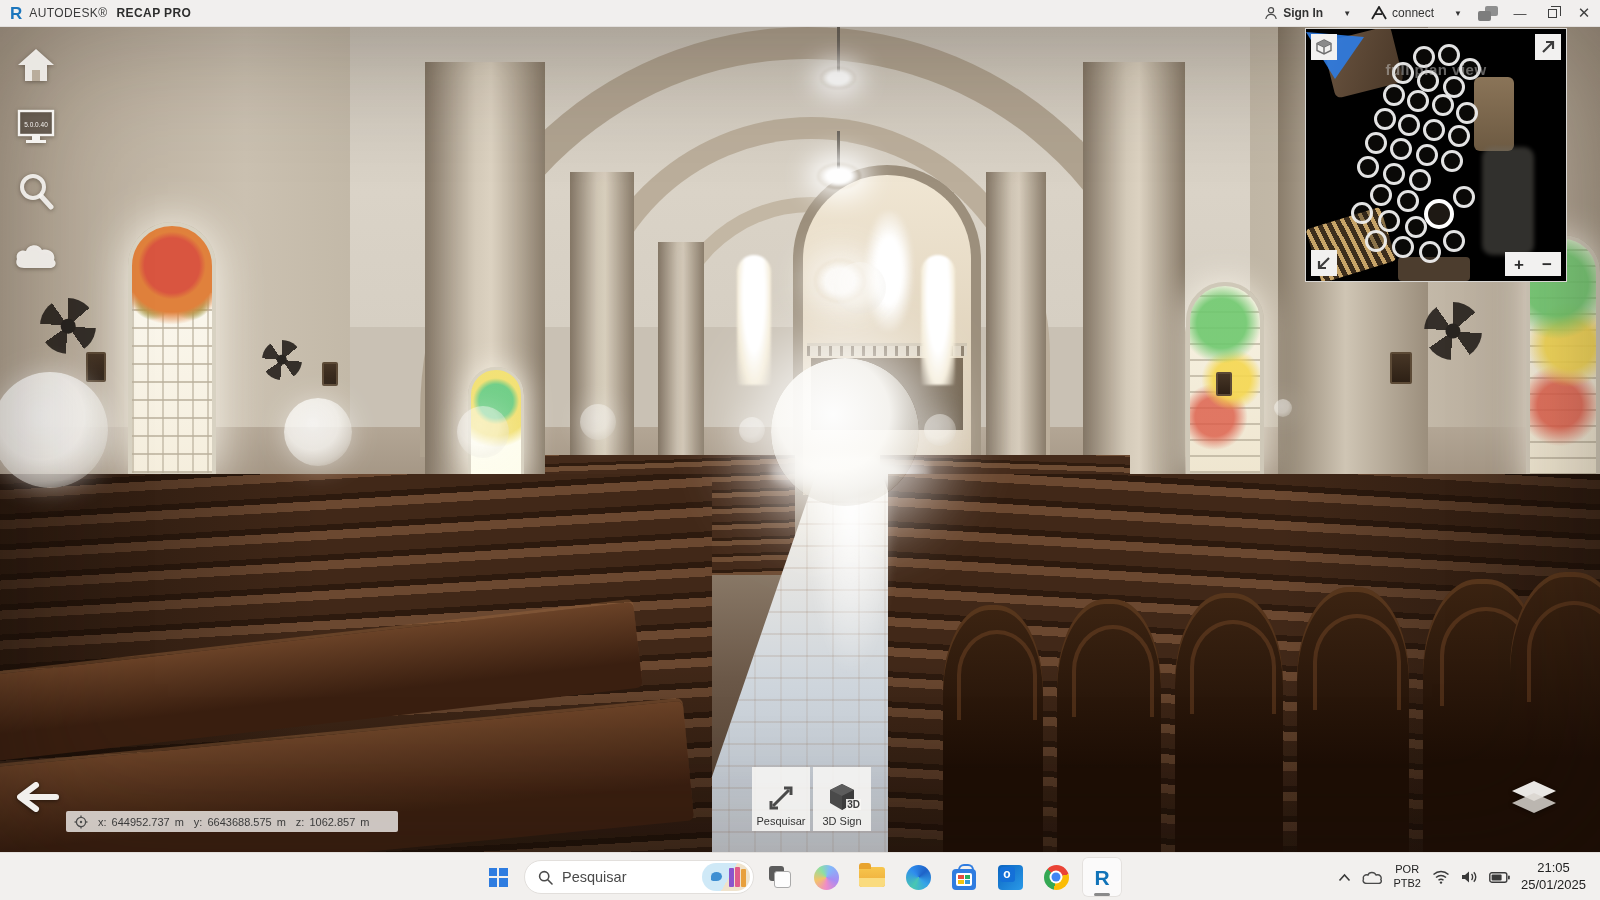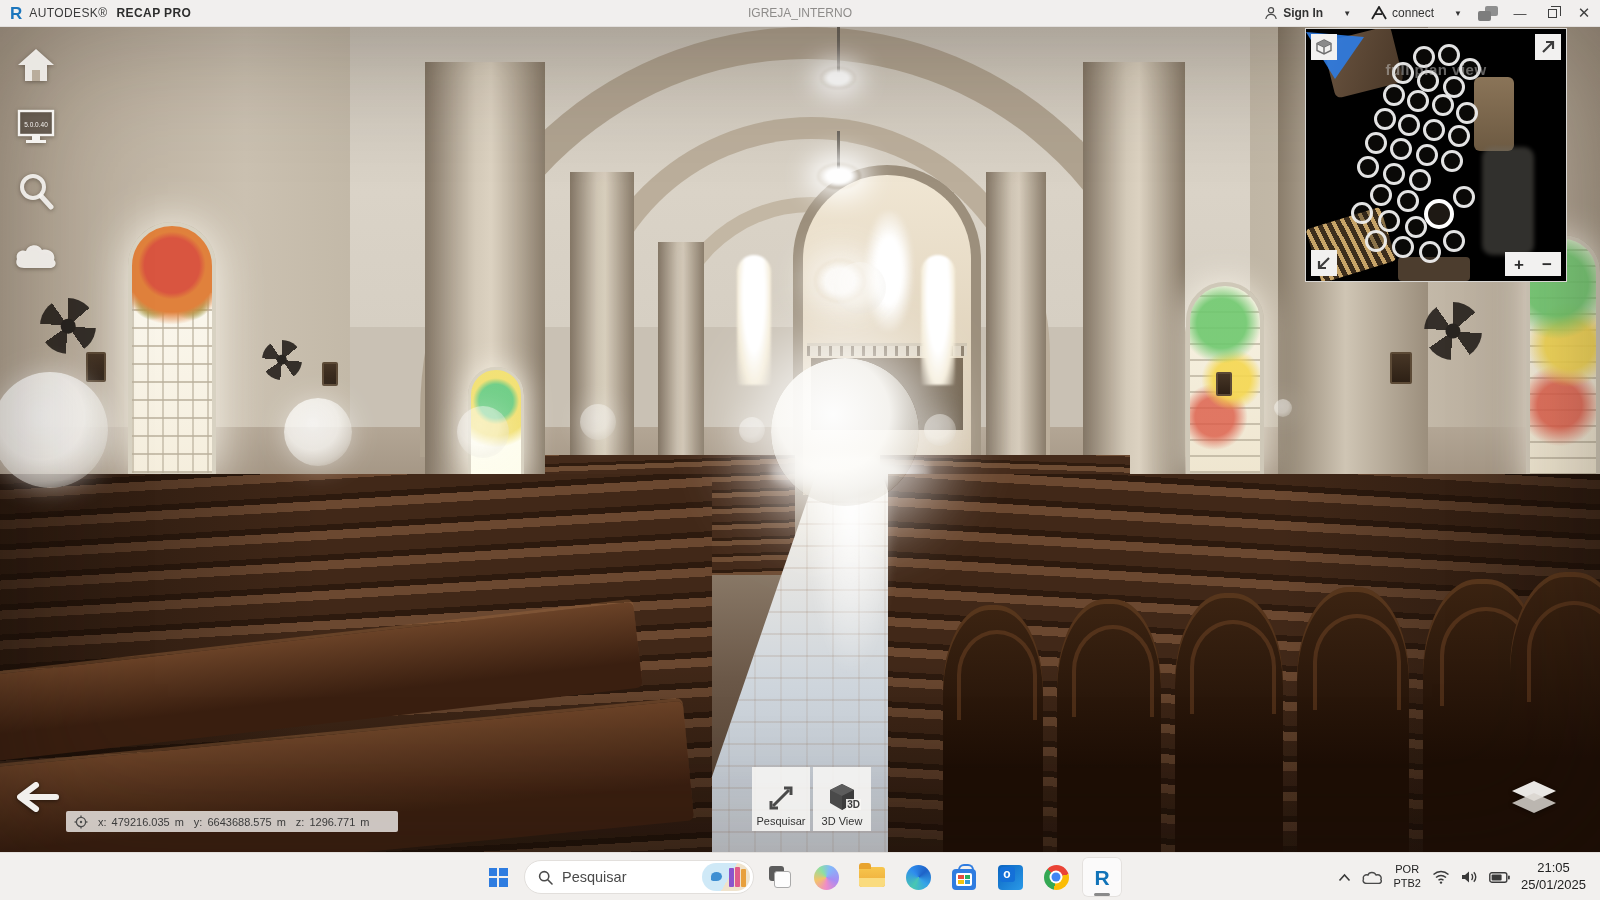--- a/index.html
+++ b/index.html
@@ -218,21 +218,20 @@
 </style>
 </head>
 <body>
 
 <div id="titlebar">
   <div class="brand">
     <span class="logo-r">R</span>
     <span class="brand-name">AUTODESK®</span>
     <span class="brand-prod">RECAP PRO</span>
   </div>
-  <div class="doc-title">IGREJA_INTERNO</div>
   <div class="tb-right">
     <div class="tb-item">
       <svg width="14" height="14" viewBox="0 0 14 14">
           <circle cx="7" cy="4.2" r="2.6" fill="none" stroke="#4a4a4a" stroke-width="1.2"></circle>
           <path d="M1.8 13 C2.5 9.5 4.5 8.3 7 8.3 C9.5 8.3 11.5 9.5 12.2 13" fill="none" stroke="#4a4a4a" stroke-width="1.2"></path>
         </svg>
       <span>Sign In</span>
     </div>
     <span class="caret">▼</span>
     <div class="tb-item">
@@ -368,31 +367,31 @@
     <svg width="14" height="14" viewBox="0 0 14 14">
       <circle cx="7" cy="7" r="4.6" fill="none" stroke="#4c4c4c" stroke-width="1.3"></circle>
       <circle cx="7" cy="7" r="1.2" fill="#4c4c4c"></circle>
       <line x1="7" y1="0.5" x2="7" y2="3" stroke="#4c4c4c" stroke-width="1.3"></line>
         <line x1="7" y1="11" x2="7" y2="13.5" stroke="#4c4c4c" stroke-width="1.3"></line>
       <line x1="0.5" y1="7" x2="3" y2="7" stroke="#4c4c4c" stroke-width="1.3"></line>
         <line x1="11" y1="7" x2="13.5" y2="7" stroke="#4c4c4c" stroke-width="1.3"></line>
     </svg>
     <span class="grp">
         <span>x:</span>
-        <span>479216.035</span>
+        <span>644952.737</span>
         <span>m</span>
       </span>
     <span class="grp">
         <span>y:</span>
         <span>6643688.575</span>
         <span>m</span>
       </span>
     <span class="grp">
         <span>z:</span>
-        <span>1296.771</span>
+        <span>1062.857</span>
         <span>m</span>
       </span>
   </div>
 
   <div class="abs toolbtns" style="z-index:10;">
     <div class="toolbtn">
       <svg width="28" height="28" viewBox="0 0 28 28">
         <line x1="6" y1="22" x2="22" y2="6" stroke="#4a4a4a" stroke-width="3"></line>
         <path d="M17 4 L24 4 L24 11" fill="none" stroke="#4a4a4a" stroke-width="3"></path>
         <path d="M4 17 L4 24 L11 24" fill="none" stroke="#4a4a4a" stroke-width="3"></path>
@@ -401,21 +400,21 @@
     </div>
     <div class="toolbtn">
       <div class="cube-wrap">
         <svg width="30" height="30" viewBox="0 0 30 30">
           <path d="M15 2 L27 8 L27 21 L15 28 L3 21 L3 8 Z" fill="#4a4a4a"></path>
           <path d="M15 2 L27 8 L15 14 L3 8 Z" fill="#5c5c5c"></path>
           <path d="M15 14 L27 8 L27 21 L15 28 Z" fill="#3c3c3c"></path>
         </svg>
         <span class="cube-3d-txt">3D</span>
       </div>
-      <span class="lbl">3D View</span>
+      <span class="lbl">3D Sign</span>
     </div>
   </div>
 
   <div class="abs layers-btn" style="z-index:10;">
     <svg width="52" height="42" viewBox="0 0 52 42">
       <path d="M26 2 L48 12 L26 22 L4 12 Z" fill="#f5f3f0" fill-opacity=".95"></path>
       <path d="M26 14 L48 24 L26 34 L4 24 Z" fill="#d9d5cf" fill-opacity=".85"></path>
     </svg>
   </div>
 

